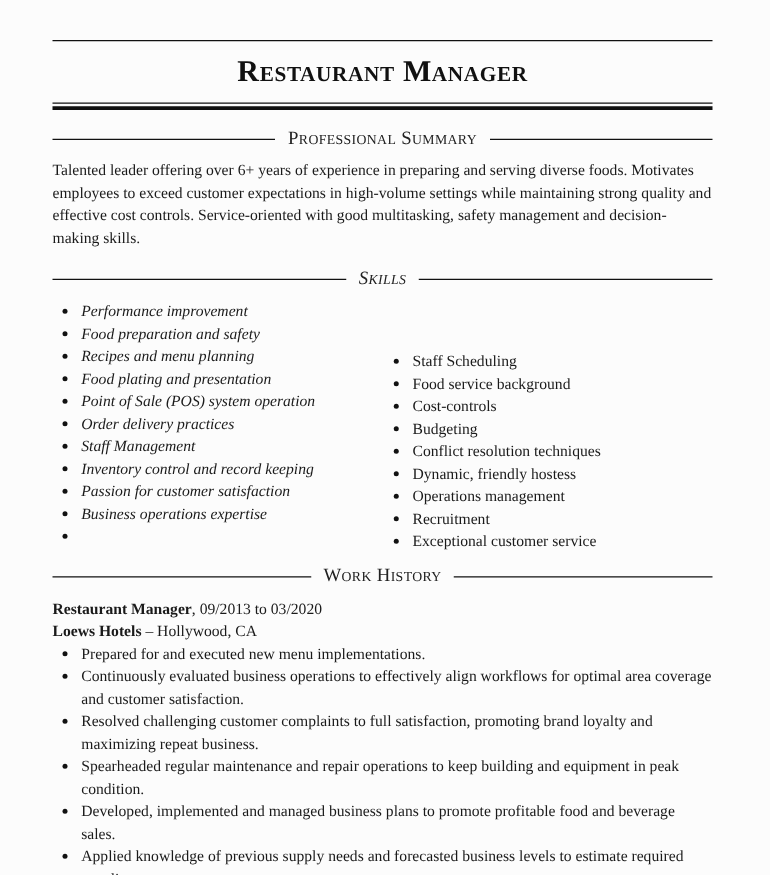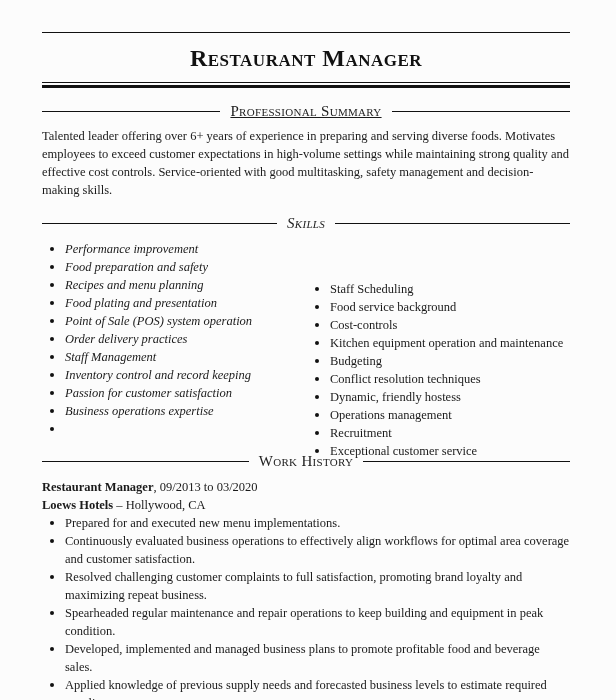--- a/index.html
+++ b/index.html
@@ -139,21 +139,21 @@
 </style>
 </head>
 <body>
 
 <div class="page">
   <div class="rule-top"></div>
   <div class="title">Restaurant Manager</div>
   <div class="rule-thin"></div>
   <div class="rule-thick"></div>
 
-  <div class="section-head" style="top:101px;text-decoration:underline;">
+  <div class="section-head" style="top:101px;">
     <span class="line"></span>
     <span class="label">Professional Summary</span>
     <span class="line"></span>
   </div>
   <div class="summary">Talented leader offering over 6+ years of experience in preparing and serving diverse foods. Motivates employees to exceed customer expectations in high-volume settings while maintaining strong quality and effective cost controls. Service-oriented with good multitasking, safety management and decision-making skills.</div>
 
   <div class="section-head" style="top:213px;font-style:italic;">
     <span class="line"></span>
     <span class="label">Skills</span>
     <span class="line"></span>
@@ -169,21 +169,20 @@
       <li class="bullet-item"><span class="dot"></span><span>Staff Management</span></li>
       <li class="bullet-item"><span class="dot"></span><span>Inventory control and record keeping</span></li>
       <li class="bullet-item"><span class="dot"></span><span>Passion for customer satisfaction</span></li>
       <li class="bullet-item"><span class="dot"></span><span>Business operations expertise</span></li>
       <li class="bullet-item"><span class="dot"></span></li>
     </ul>
     <ul class="col-right">
       <li class="bullet-item"><span class="dot"></span><span>Staff Scheduling</span></li>
       <li class="bullet-item"><span class="dot"></span><span>Food service background</span></li>
       <li class="bullet-item"><span class="dot"></span><span>Cost-controls</span></li>
-      <li class="bullet-item"><span class="dot"></span><span>Kitchen equipment operation and maintenance</span></li>
       <li class="bullet-item"><span class="dot"></span><span>Budgeting</span></li>
       <li class="bullet-item"><span class="dot"></span><span>Conflict resolution techniques</span></li>
       <li class="bullet-item"><span class="dot"></span><span>Dynamic, friendly hostess</span></li>
       <li class="bullet-item"><span class="dot"></span><span>Operations management</span></li>
       <li class="bullet-item"><span class="dot"></span><span>Recruitment</span></li>
       <li class="bullet-item"><span class="dot"></span><span>Exceptional customer service</span></li>
     </ul>
   </div>
 
   <div class="section-head" style="top:451px;justify-content:center;">

